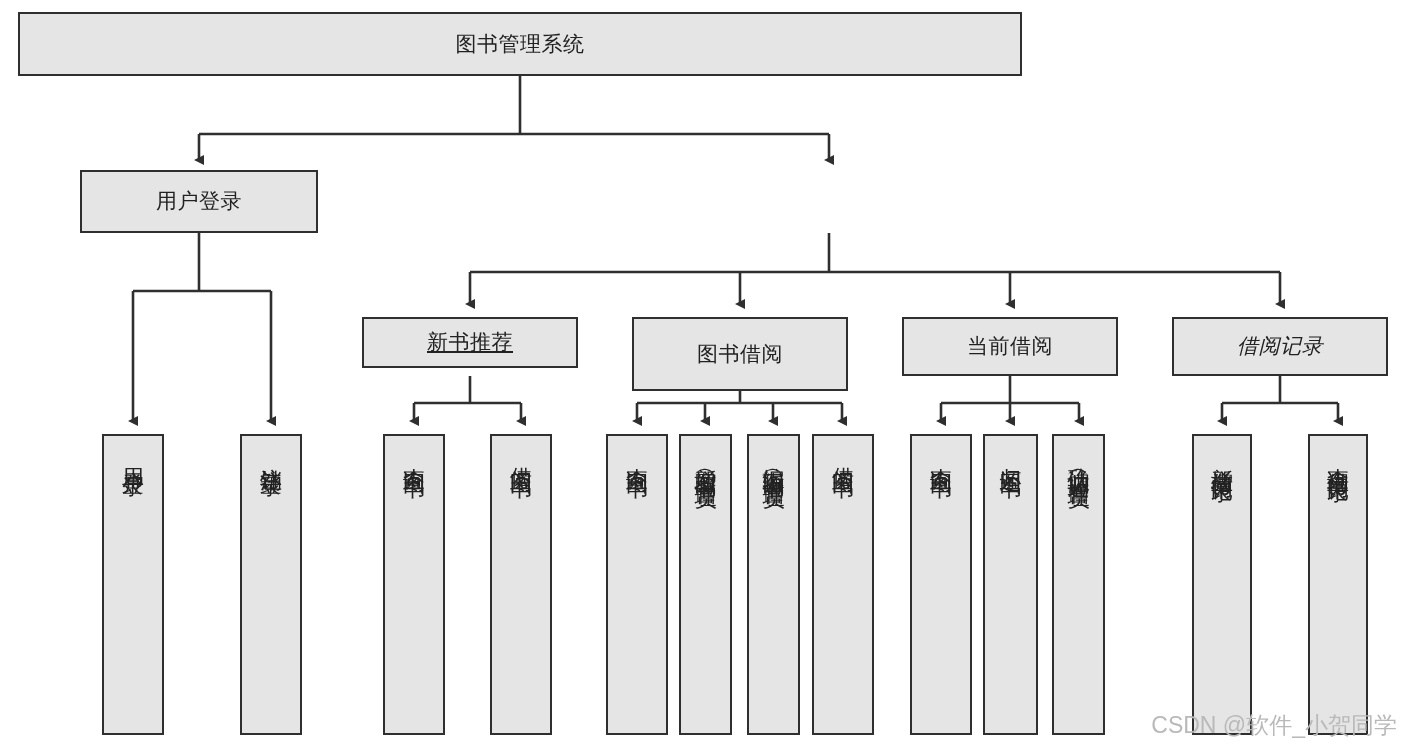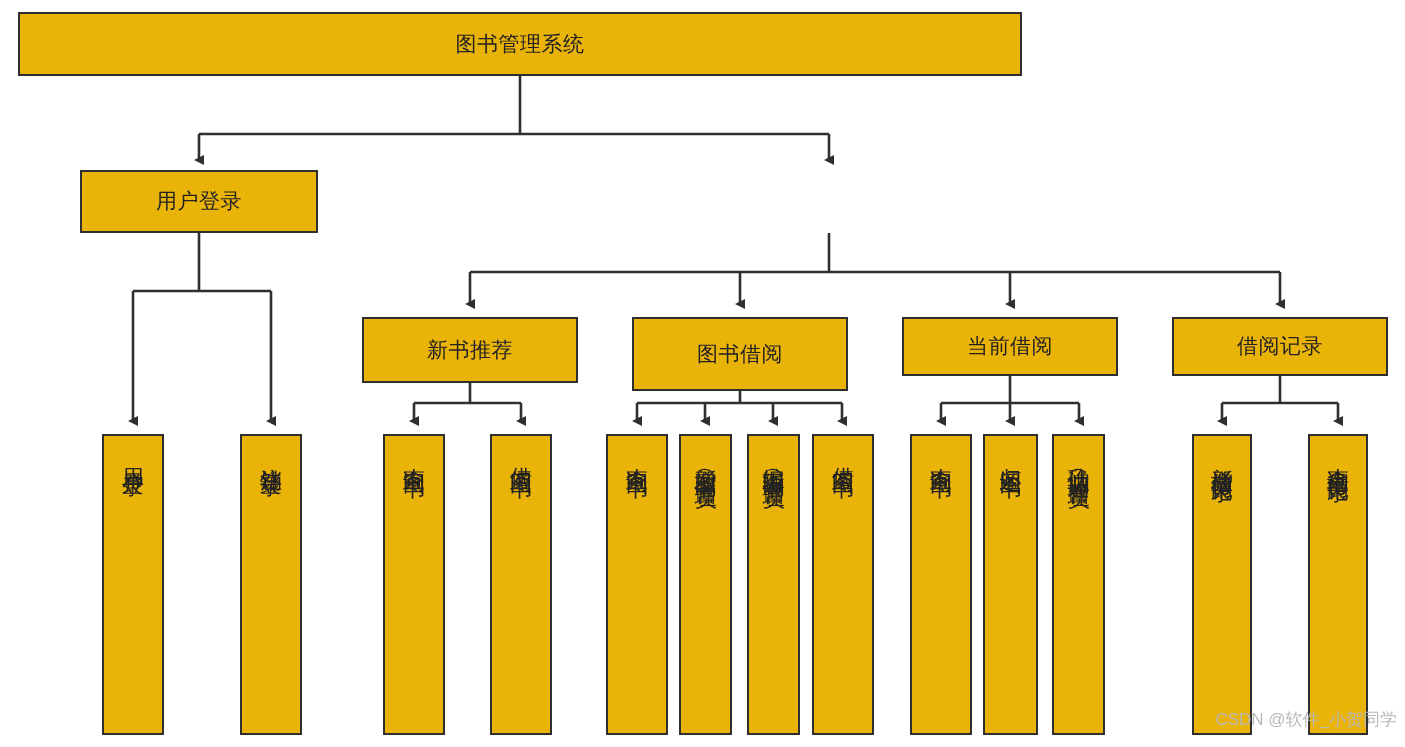--- a/index.html
+++ b/index.html
@@ -20,21 +20,21 @@
   #svg-layer {
     position: absolute;
     left: 0;
     top: 0;
     width: 1405px;
     height: 747px;
   }
   .node {
     position: absolute;
     box-sizing: border-box;
-    background: #eab308;
+    background: #e5e5e5;
     border: 2px solid #2f2f2f;
     display: flex;
     align-items: center;
     justify-content: center;
     color: #222222;
     z-index: 2;
   }
   .node .lbl {
     display: block;
     text-align: center;
@@ -52,22 +52,22 @@
   .node.vert .lbl {
     writing-mode: vertical-rl;
     text-orientation: upright;
     font-size: 22px;
     letter-spacing: 3px;
     line-height: 1;
   }
   #watermark {
     position: absolute;
     right: 8px;
-    bottom: 16px;
-    font-size: 17px;
+    bottom: 6px;
+    font-size: 23px;
     color: #b9b9b9;
     z-index: 5;
     white-space: nowrap;
     font-family: "Liberation Sans", "DejaVu Sans", sans-serif;
   }
 </style>
 </head>
 <body>
 
 <div id="canvas">
@@ -137,33 +137,33 @@
 
   <div class="node horiz" style="left:18px; top:12px; width:1004px; height:64px;">
     <span class="lbl">图书管理系统</span>
   </div>
 
   <div class="node horiz" style="left:80px; top:170px; width:238px; height:63px;">
     <span class="lbl">用户登录</span>
   </div>
 
 
-  <div class="node horiz" style="left:362px; top:317px; width:216px; height:66px;">
+  <div class="node horiz" style="left:362px; top:317px; width:216px; height:51px;text-decoration:underline;">
     <span class="lbl">新书推荐</span>
   </div>
 
   <div class="node horiz" style="left:632px; top:317px; width:216px; height:74px;">
     <span class="lbl">图书借阅</span>
   </div>
 
   <div class="node horiz" style="left:902px; top:317px; width:216px; height:59px;">
     <span class="lbl">当前借阅</span>
   </div>
 
-  <div class="node horiz" style="left:1172px; top:317px; width:216px; height:59px;">
+  <div class="node horiz" style="left:1172px; top:317px; width:216px; height:59px;font-style:italic;">
     <span class="lbl">借阅记录</span>
   </div>
 
   <div class="node vert" style="left:102px; top:434px; width:62px; height:301px;">
     <span class="lbl">用户登录</span>
   </div>
 
   <div class="node vert" style="left:240px; top:434px; width:62px; height:301px;">
     <span class="lbl">注销登录</span>
   </div>

